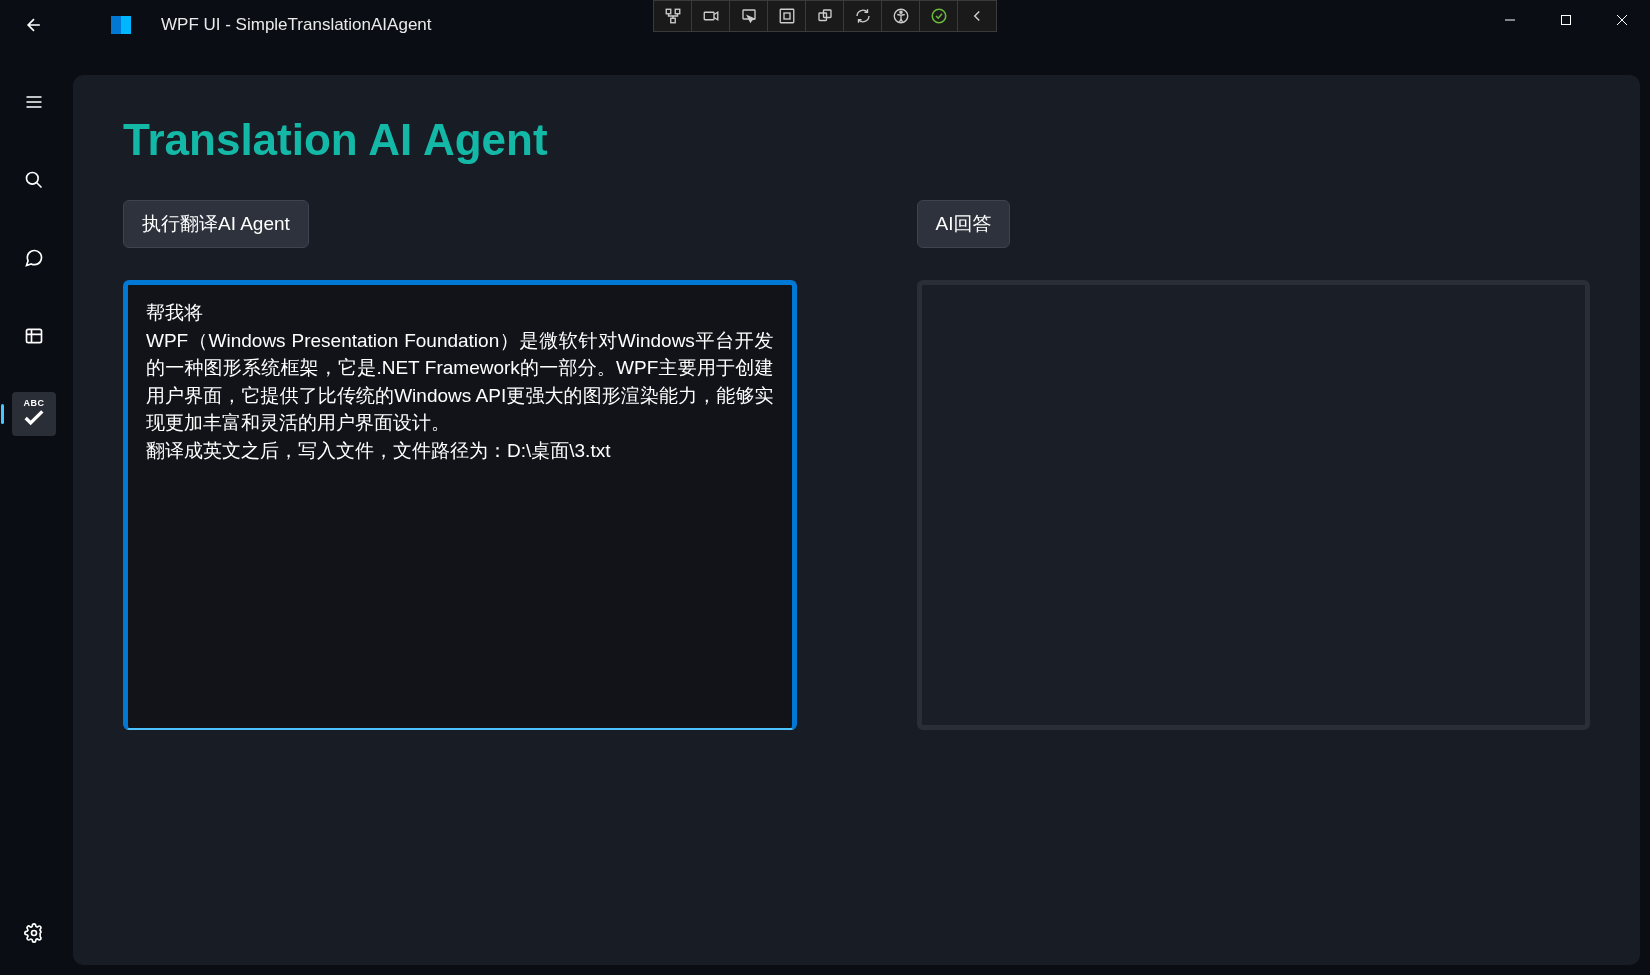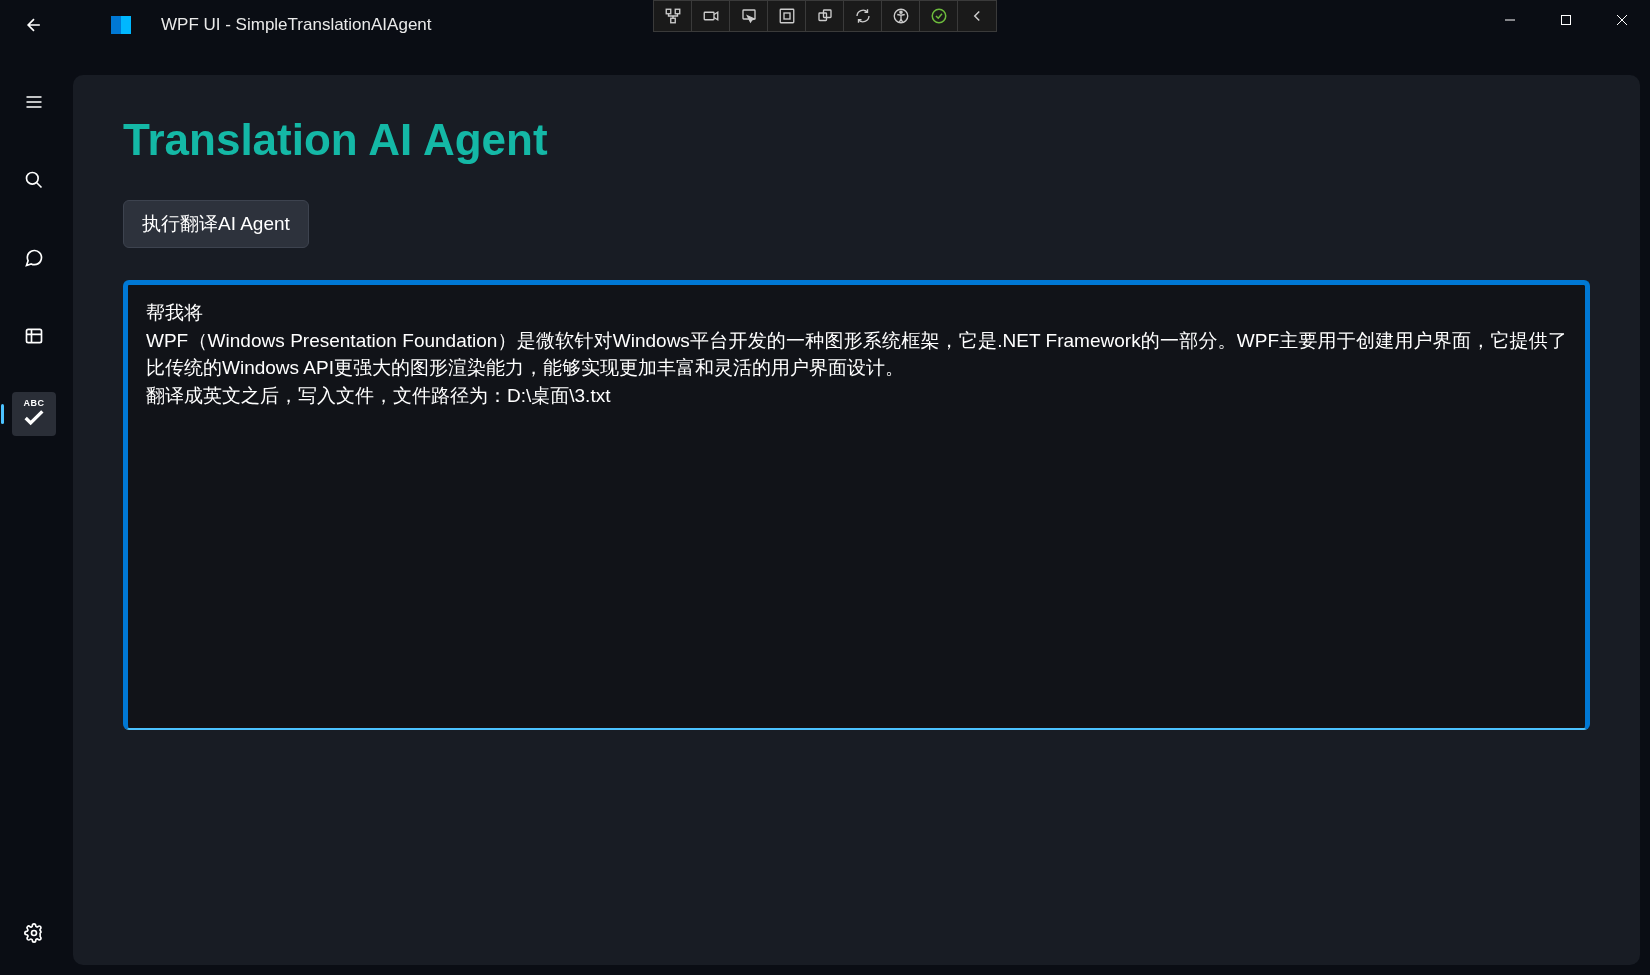--- a/index.html
+++ b/index.html
@@ -332,14 +332,18 @@
 <div class="main-panel">
   <h1 class="page-title">Translation AI Agent</h1>
 
   <div class="columns">
     <div class="col">
       <button class="action-btn">执行翻译AI Agent</button>
       <textarea class="text-box focused" style="">帮我将
 WPF（Windows Presentation Foundation）是微软针对Windows平台开发的一种图形系统框架，它是.NET Framework的一部分。WPF主要用于创建用户界面，它提供了比传统的Windows API更强大的图形渲染能力，能够实现更加丰富和灵活的用户界面设计。
 翻译成英文之后，写入文件，文件路径为：D:\桌面\3.txt</textarea>
     </div>
+    <div class="col">
+      <button class="action-btn">AI回答</button>
+      <textarea class="text-box output" style=""></textarea>
+    </div>
   </div>
 </div>
 
 </body></html>

